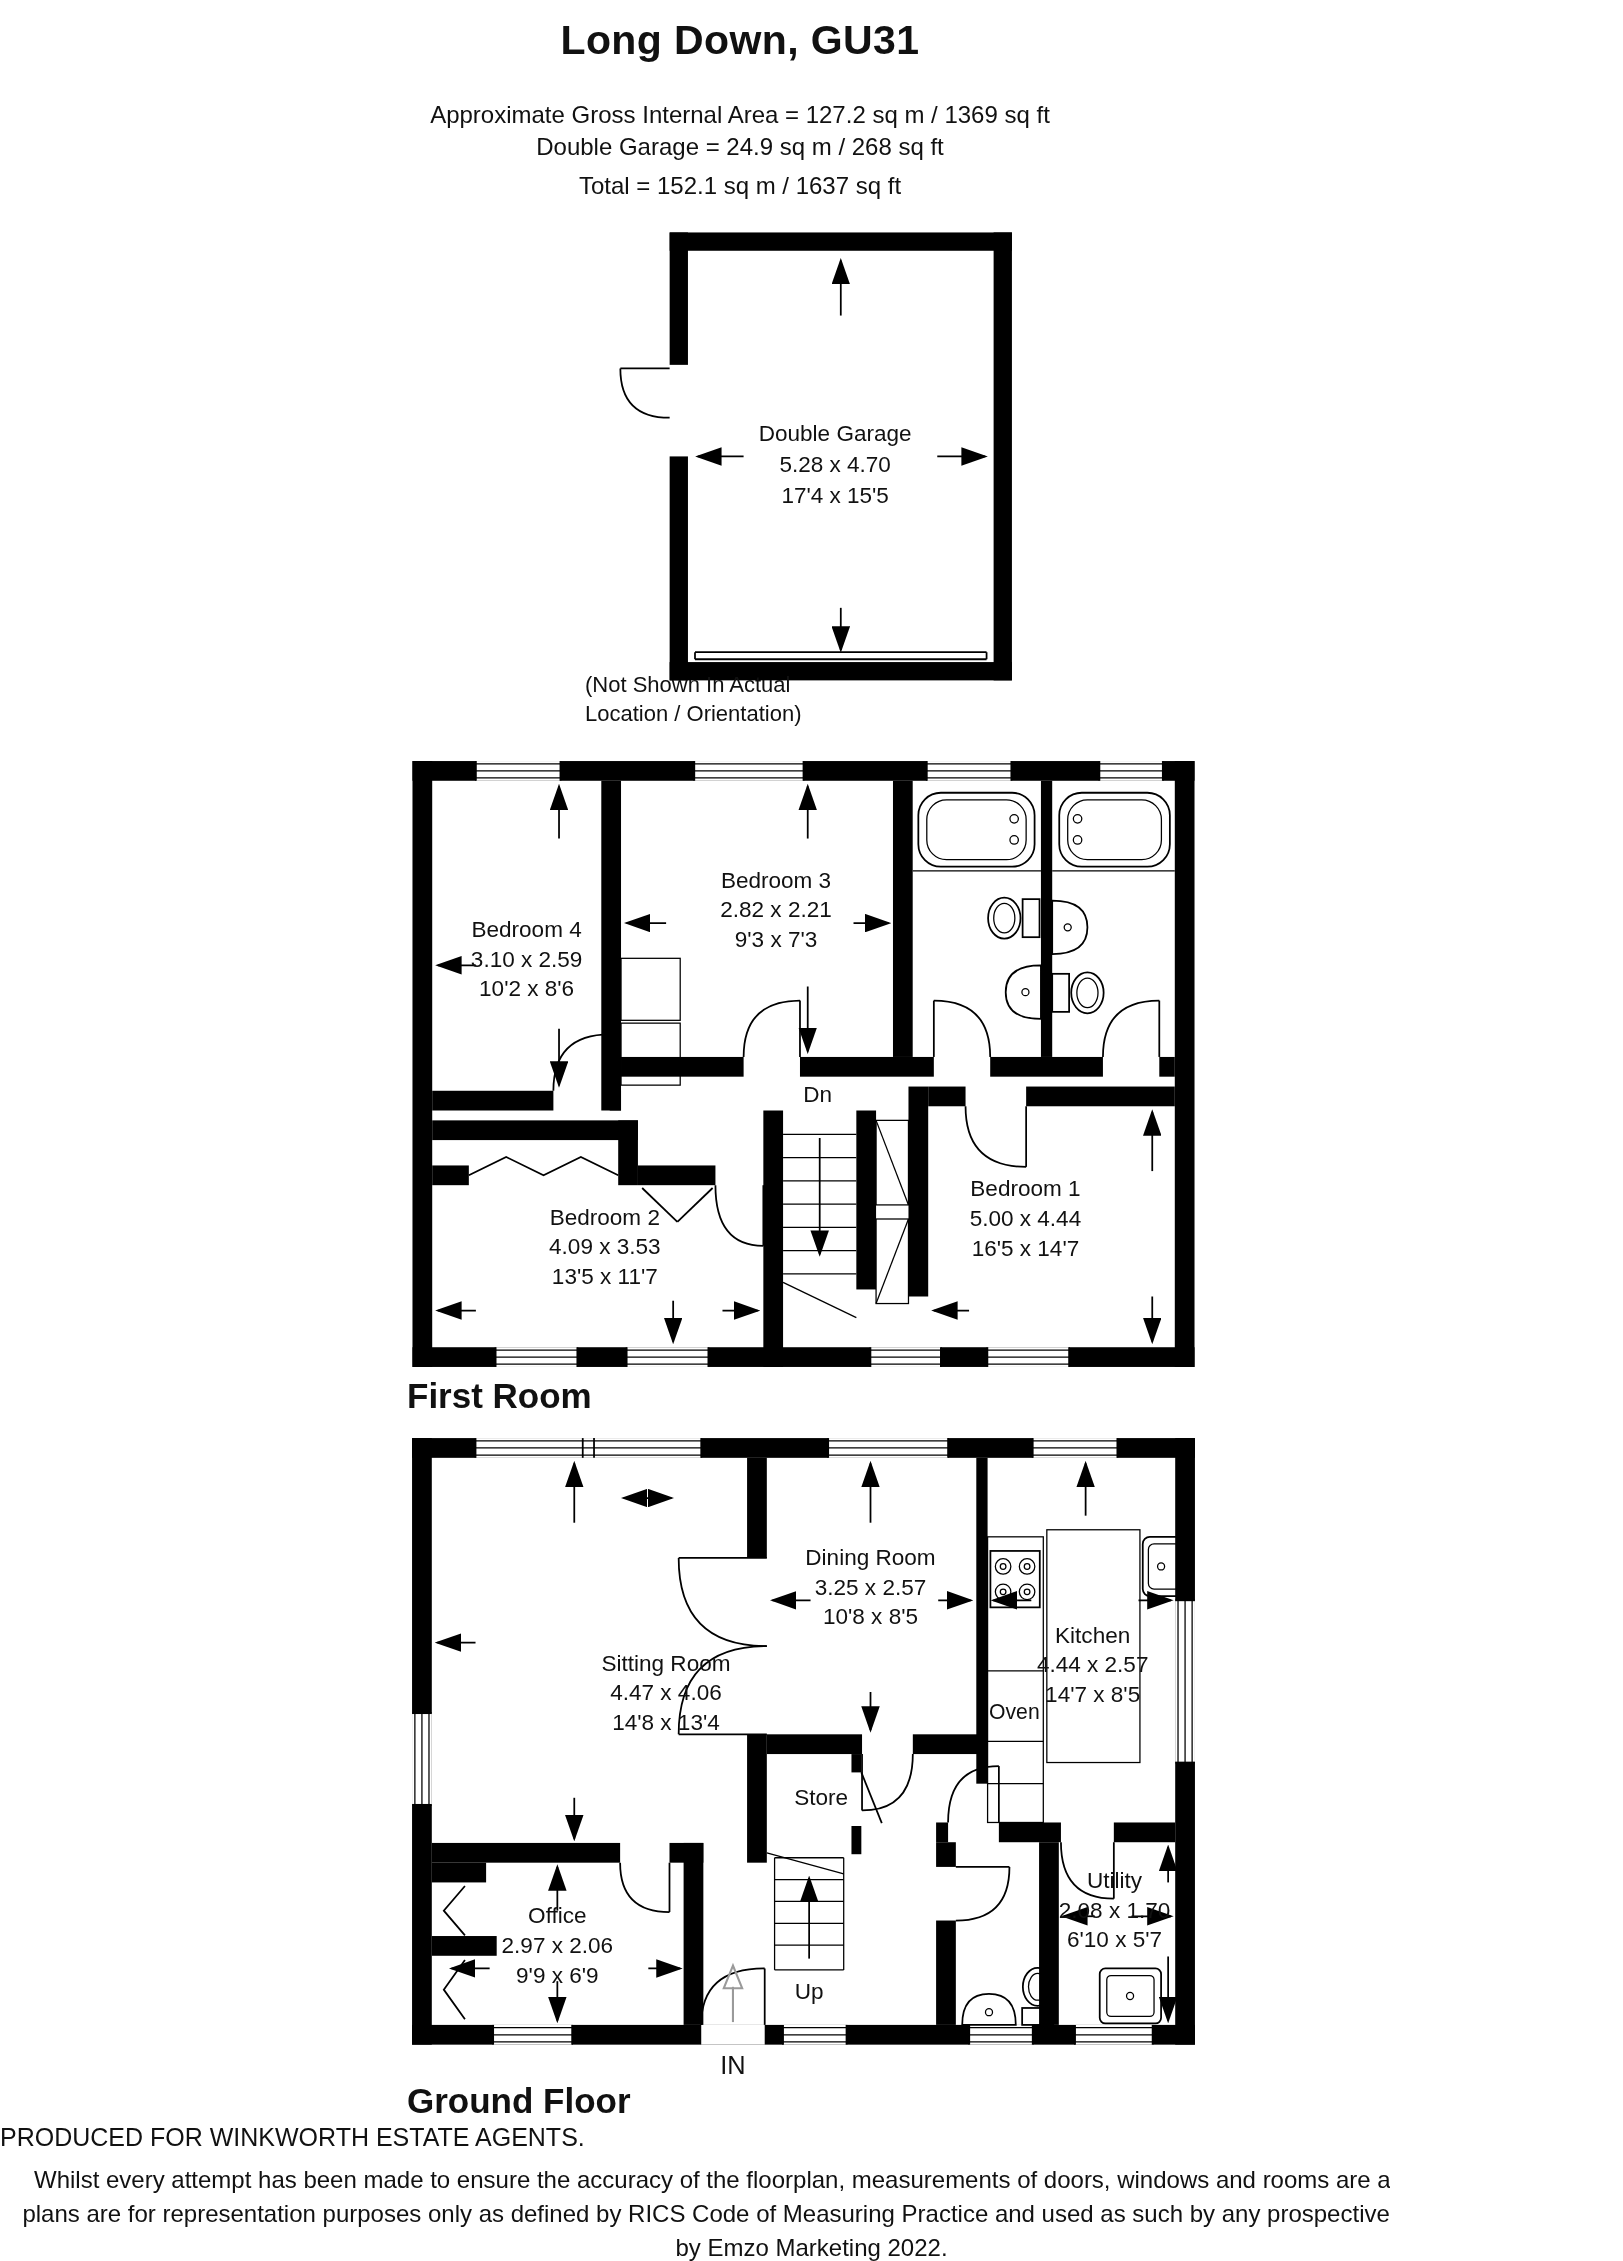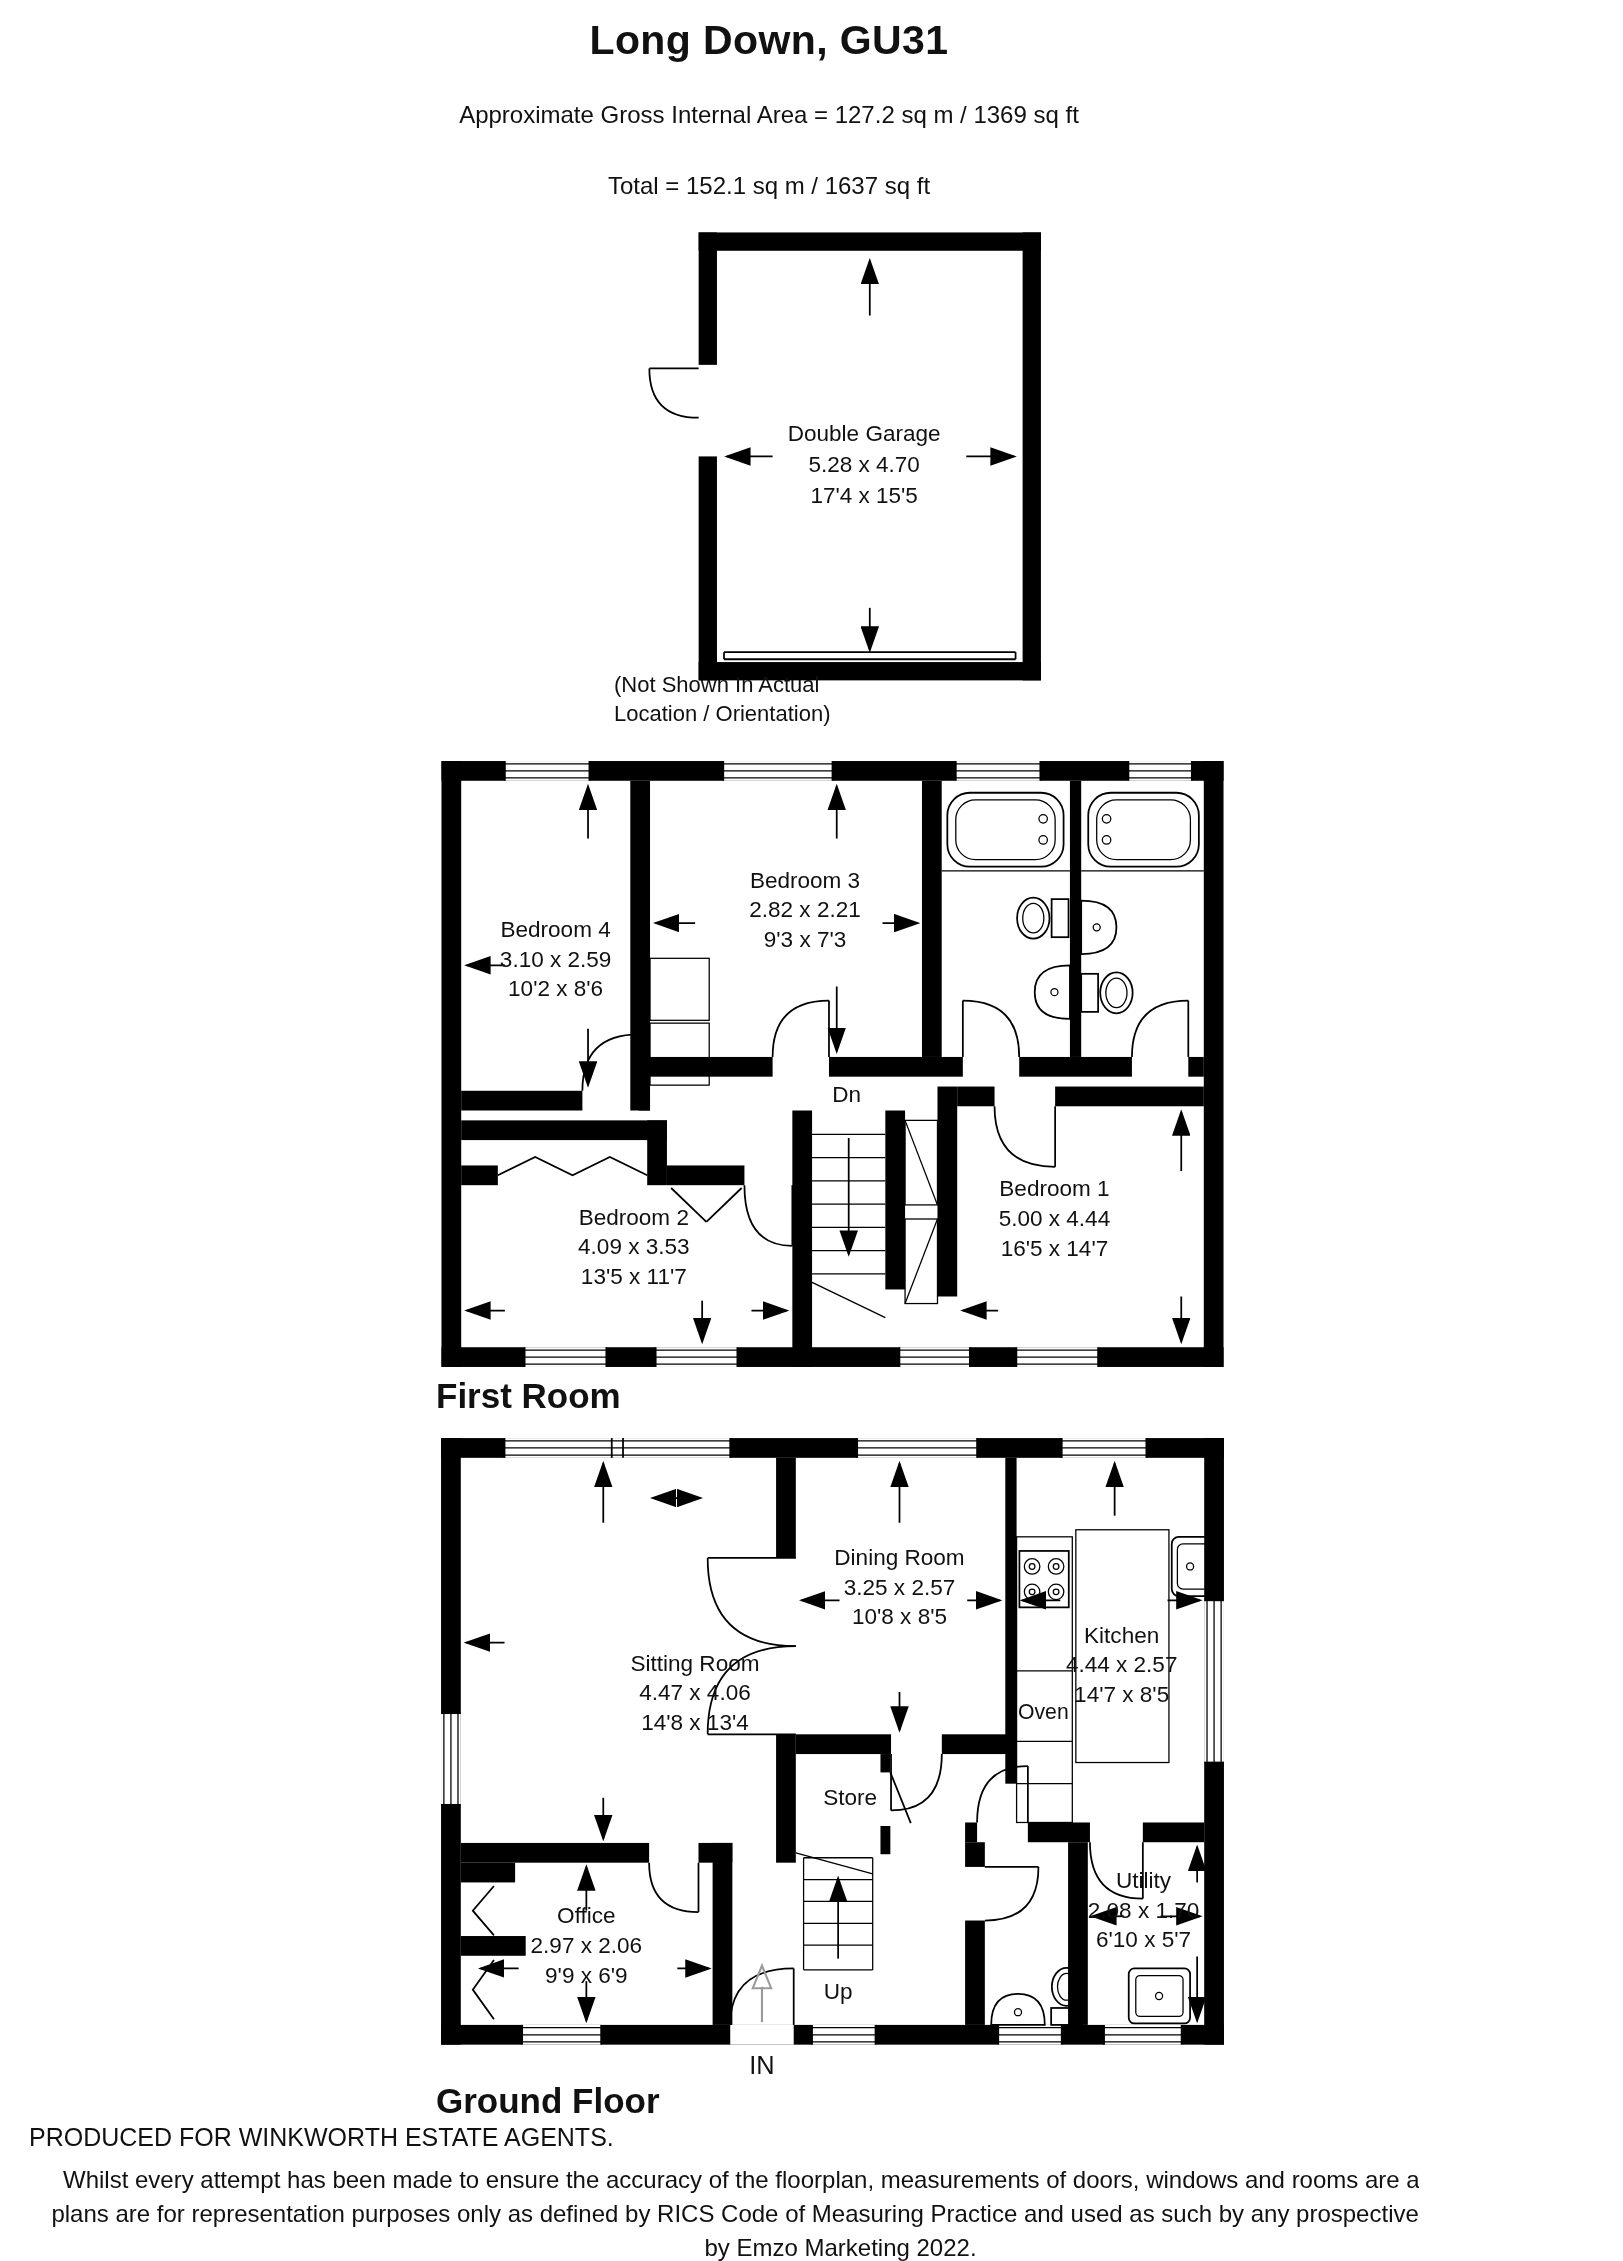--- a/index.html
+++ b/index.html
@@ -1,17 +1,17 @@
 <!DOCTYPE html>
 <html style="font-size:11.3px"><head>
 <meta charset="utf-8">
 <style>
   html,body{margin:0;padding:0;background:#fff;}
   .page{position:relative;width:1390px;height:2261px;background:#fff;overflow:hidden;
-        font-family:"Liberation Sans",sans-serif;color:#111;margin-left:29px;}
+        font-family:"Liberation Sans",sans-serif;color:#111;}
   .hdr{position:absolute;left:0;width:1480px;text-align:center;}
   .title{top:17px;font-size:41px;font-weight:bold;letter-spacing:0.4px;}
   .hline1{top:101px;font-size:24px;}
   .hline2{top:133px;font-size:24px;}
   .hline3{top:172px;font-size:24px;}
   .note{position:absolute;left:585px;top:671px;width:240px;
         font-size:22px;line-height:1.3;}
   .floorlabel{position:absolute;left:407px;font-size:35px;font-weight:bold;}
   .footer1{position:absolute;left:0;top:2123px;width:1623px;font-size:25px;}
   .disc{position:absolute;left:21px;top:2163px;width:1581px;text-align:center;
@@ -26,20 +26,21 @@
   .arr{stroke:#000;stroke-width:2.5;fill:none;}
   .gray{stroke:#9a9a9a;stroke-width:3;fill:none;}
 </style>
 </head>
 <body>
 
 <div class="page">
 
   <div class="hdr title">Long Down, GU31</div>
   <div class="hdr hline1">Approximate Gross Internal Area = 127.2 sq m / 1369 sq ft</div>
+  <div class="hdr hline2">Double Garage = 24.9 sq m / 268 sq ft</div>
   <div class="hdr hline3">Total = 152.1 sq m / 1637 sq ft</div>
 
   <svg style="left:1403px;top:37px;" width="127" height="141" viewBox="0 0 180 200">
     <circle cx="82" cy="88" r="58" class="thin"></circle>
     <g>
       <path class="thin15" d="M109.5,40.4 L96.5,84.1 L129.6,115.5 L85.9,102.5 L54.5,135.6 L67.5,91.9 L34.4,60.5 L78.1,73.5 Z"></path>
       <path class="wall" d="M82,88 L109.5,40.4 L96.5,84.1 Z"></path>
       <path class="wall" d="M82,88 L129.6,115.5 L85.9,102.5 Z"></path>
       <path class="wall" d="M82,88 L54.5,135.6 L67.5,91.9 Z"></path>
       <path class="wall" d="M82,88 L34.4,60.5 L78.1,73.5 Z"></path>

